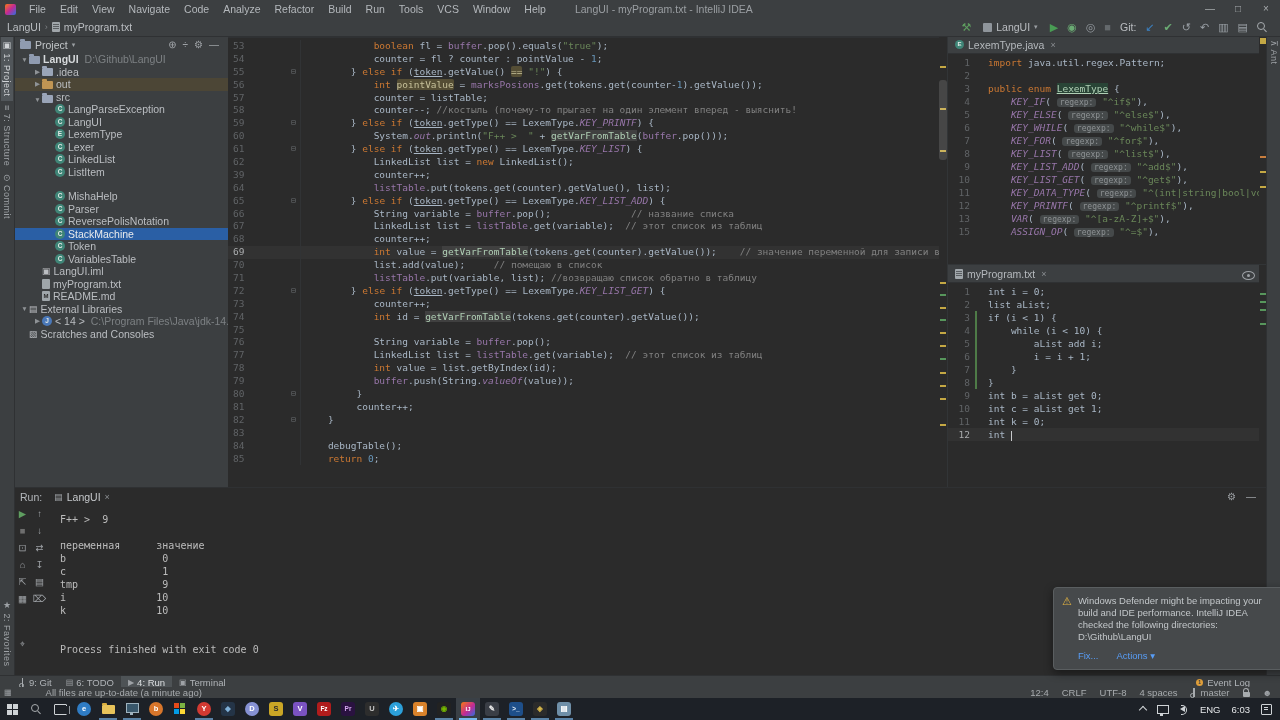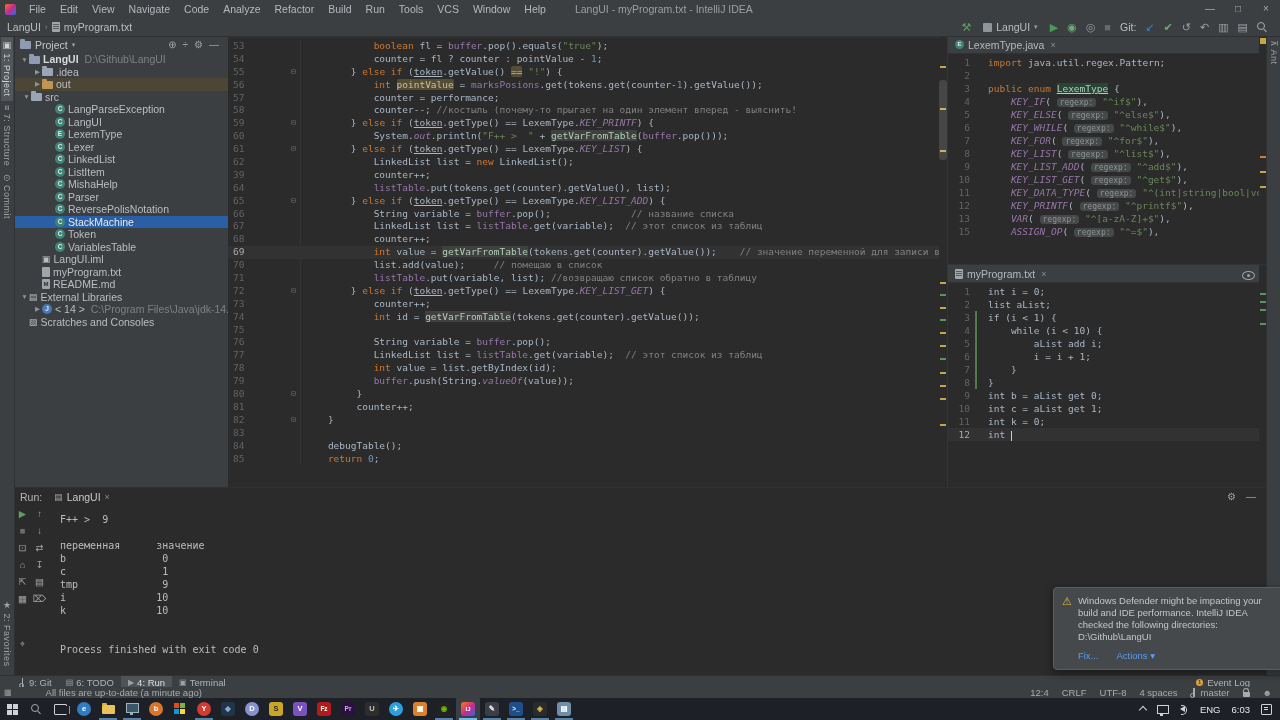--- a/index.html
+++ b/index.html
@@ -248,21 +248,21 @@
       <div class="trow" style="padding-left: 19px;">
         <span class="exp">▶</span>
         <span class="ic-folder" style="background: rgb(154, 165, 184);"></span>
         <span class="lb">.idea</span>
       </div>
       <div class="trow ex" style="padding-left: 19px;">
         <span class="exp">▶</span>
         <span class="ic-folder" style="background: rgb(192, 149, 83);"></span>
         <span class="lb">out</span>
       </div>
-      <div class="trow" style="padding-left: 8px;">
+      <div class="trow" style="padding-left: 19px; align-items: flex-end;">
         <span class="exp">▼</span>
         <span class="ic-folder" style="background: rgb(154, 165, 184);"></span>
         <span class="lb">src</span>
       </div>
       <div class="trow" style="padding-left: 32px;">
         <span class="exp"></span>
         <span class="ic-circle" style="background: rgb(63, 133, 119);">C</span>
         <span class="lb">LangParseException</span>
       </div>
       <div class="trow" style="padding-left: 32px;">
@@ -283,21 +283,21 @@
       <div class="trow" style="padding-left: 32px;">
         <span class="exp"></span>
         <span class="ic-circle" style="background: rgb(63, 133, 119);">C</span>
         <span class="lb">LinkedList</span>
       </div>
       <div class="trow" style="padding-left: 32px;">
         <span class="exp"></span>
         <span class="ic-circle" style="background: rgb(63, 133, 119);">C</span>
         <span class="lb">ListItem</span>
       </div>
-      <div class="trow" style="padding-left: 32px;">
+      <div class="trow" style="padding-left: 32px; margin-top: 12px;">
         <span class="exp"></span>
         <span class="ic-circle" style="background: rgb(63, 133, 119);">C</span>
         <span class="lb">MishaHelp</span>
       </div>
       <div class="trow" style="padding-left: 32px;">
         <span class="exp"></span>
         <span class="ic-circle" style="background: rgb(63, 133, 119);">C</span>
         <span class="lb">Parser</span>
       </div>
       <div class="trow" style="padding-left: 32px;">
@@ -365,21 +365,21 @@
         <span class="ic-circle" style="background: rgb(63, 133, 119);">C</span>
         <span>StackMachine.java</span>
         <span class="x">×</span>
       </span>
     </div>
   <div class="codewrap" id="code-center">
       <div class="crow"><span class="gut"><span class="lnum">53</span><span class="fold"></span></span><span class="code">            <span class="tk-k">boolean</span><span class="tk-d"> fl = </span><span class="tk-p">buffer</span><span class="tk-d">.pop().equals(</span><span class="tk-s">"true"</span><span class="tk-d">);</span></span></div>
       <div class="crow"><span class="gut"><span class="lnum">54</span><span class="fold"></span></span><span class="code">            <span class="tk-d">counter = fl ? counter : pointValue - </span><span class="tk-n">1</span><span class="tk-d">;</span></span></div>
       <div class="crow"><span class="gut"><span class="lnum">55</span><span class="fold">⊟</span></span><span class="code">        <span class="tk-d">} </span><span class="tk-k">else</span><span class="tk-d"> </span><span class="tk-k">if</span><span class="tk-d"> (</span><span class="tk-u">token</span><span class="tk-d">.getValue() </span><span class="tk-y">==</span><span class="tk-d"> </span><span class="tk-s">"!"</span><span class="tk-d">) {</span></span></div>
       <div class="crow"><span class="gut"><span class="lnum">56</span><span class="fold"></span></span><span class="code">            <span class="tk-k">int</span><span class="tk-d"> </span><span class="tk-y">pointValue</span><span class="tk-d"> = </span><span class="tk-p">marksPosions</span><span class="tk-d">.get(tokens.get(counter-</span><span class="tk-n">1</span><span class="tk-d">).getValue());</span></span></div>
-      <div class="crow"><span class="gut"><span class="lnum">57</span><span class="fold"></span></span><span class="code">            <span class="tk-d">counter = performance;</span></span></div>
+      <div class="crow"><span class="gut"><span class="lnum">57</span><span class="fold"></span></span><span class="code">            <span class="tk-d">counter = listTable;</span></span></div>
       <div class="crow"><span class="gut"><span class="lnum">58</span><span class="fold"></span></span><span class="code">            <span class="tk-d">counter--; </span><span class="tk-c">//костыль (почему-то прыгает на один элемент вперед - выяснить!</span></span></div>
       <div class="crow"><span class="gut"><span class="lnum">59</span><span class="fold">⊟</span></span><span class="code">        <span class="tk-d">} </span><span class="tk-k">else</span><span class="tk-d"> </span><span class="tk-k">if</span><span class="tk-d"> (</span><span class="tk-u">token</span><span class="tk-d">.getType() == LexemType.</span><span class="tk-i">KEY_PRINTF</span><span class="tk-d">) {</span></span></div>
       <div class="crow"><span class="gut"><span class="lnum">60</span><span class="fold"></span></span><span class="code">            <span class="tk-d">System.</span><span class="tk-i">out</span><span class="tk-d">.println(</span><span class="tk-s">"F++ &gt;  "</span><span class="tk-d"> + </span><span class="tk-g">getVarFromTable</span><span class="tk-d">(</span><span class="tk-p">buffer</span><span class="tk-d">.pop()));</span></span></div>
       <div class="crow"><span class="gut"><span class="lnum">61</span><span class="fold">⊟</span></span><span class="code">        <span class="tk-d">} </span><span class="tk-k">else</span><span class="tk-d"> </span><span class="tk-k">if</span><span class="tk-d"> (</span><span class="tk-u">token</span><span class="tk-d">.getType() == LexemType.</span><span class="tk-i">KEY_LIST</span><span class="tk-d">) {</span></span></div>
       <div class="crow"><span class="gut"><span class="lnum">62</span><span class="fold"></span></span><span class="code">            <span class="tk-d">LinkedList list = </span><span class="tk-k">new</span><span class="tk-d"> LinkedList();</span></span></div>
       <div class="crow"><span class="gut"><span class="lnum">39</span><span class="fold"></span></span><span class="code">            <span class="tk-d">counter++;</span></span></div>
       <div class="crow"><span class="gut"><span class="lnum">64</span><span class="fold"></span></span><span class="code">            <span class="tk-p">listTable</span><span class="tk-d">.put(tokens.get(counter).getValue(), list);</span></span></div>
       <div class="crow"><span class="gut"><span class="lnum">65</span><span class="fold">⊟</span></span><span class="code">        <span class="tk-d">} </span><span class="tk-k">else</span><span class="tk-d"> </span><span class="tk-k">if</span><span class="tk-d"> (</span><span class="tk-u">token</span><span class="tk-d">.getType() == LexemType.</span><span class="tk-i">KEY_LIST_ADD</span><span class="tk-d">) {</span></span></div>
       <div class="crow"><span class="gut"><span class="lnum">66</span><span class="fold"></span></span><span class="code">            <span class="tk-d">String variable = </span><span class="tk-p">buffer</span><span class="tk-d">.pop();              </span><span class="tk-c">// название списка</span></span></div>
       <div class="crow"><span class="gut"><span class="lnum">67</span><span class="fold"></span></span><span class="code">            <span class="tk-d">LinkedList list = </span><span class="tk-p">listTable</span><span class="tk-d">.get(variable);  </span><span class="tk-c">// этот список из таблиц</span></span></div>

